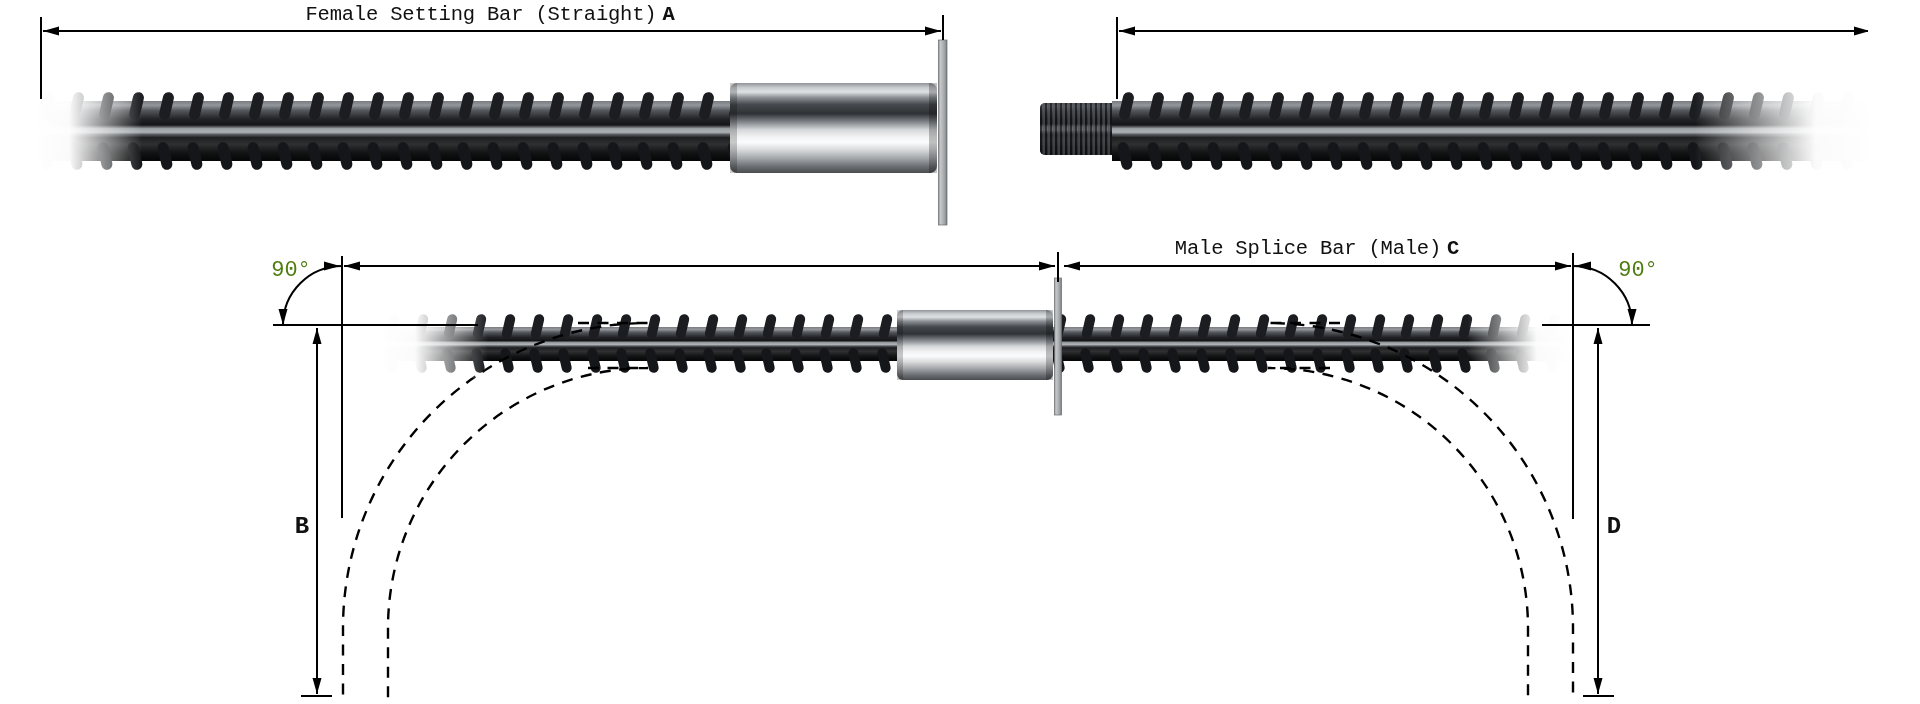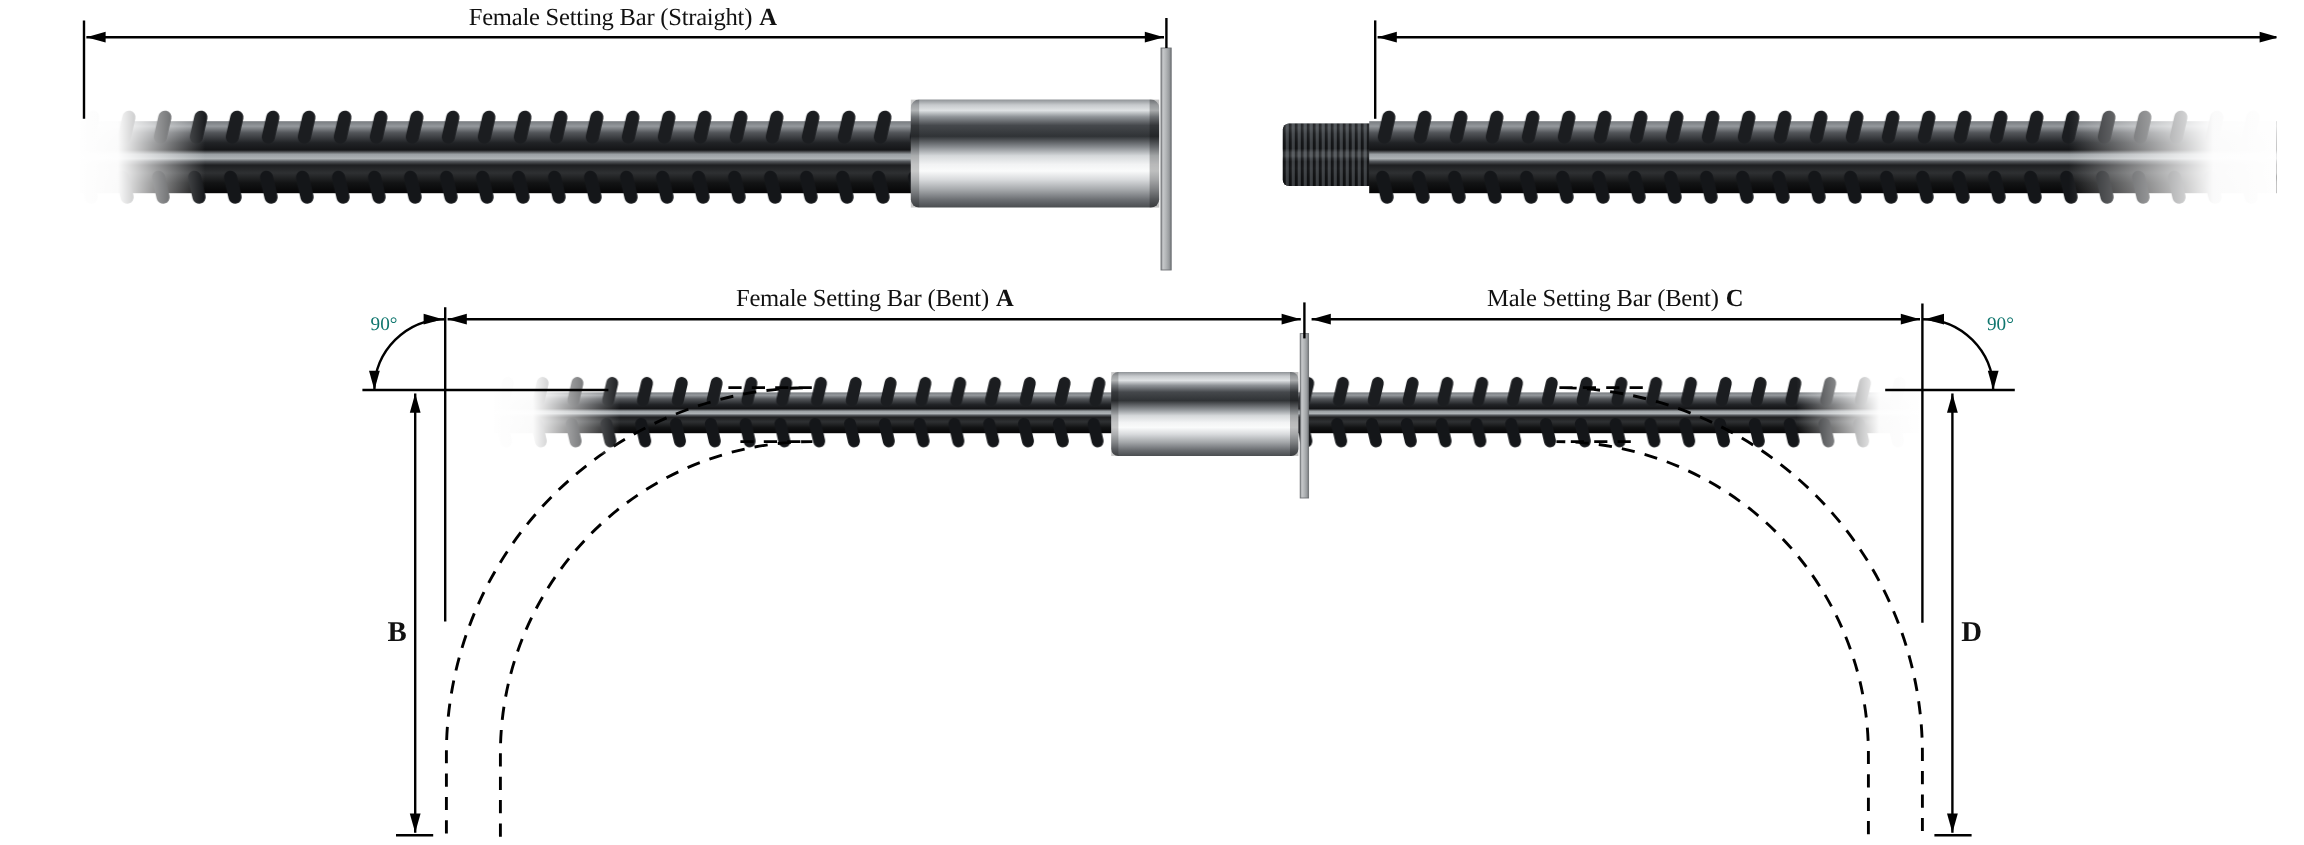--- a/index.html
+++ b/index.html
@@ -1,28 +1,28 @@
 <!DOCTYPE html>
 <html><head>
 <meta charset="utf-8">
 <style>
   html,body { margin:0; padding:0; background:#ffffff; }
   .stage {
     position:relative; width:1868px; height:704px; background:#ffffff;
-    font-family:Liberation Serif, serif; color:#000; overflow:hidden;margin-left:29px;
+    font-family:Liberation Mono, monospace; color:#000; overflow:hidden;
   }
   .stage svg { position:absolute; left:0; top:0; }
   .lbl {
     position:absolute; transform:translateX(-50%); white-space:nowrap;
     font-size:20.5px; line-height:24px; letter-spacing:-0.2px; color:#111;
   }
   .lbl b { margin-left:6px; font-weight:bold; }
   .ang {
     position:absolute; transform:translateX(-50%); white-space:nowrap;
-    font-size:16px; line-height:24px; color:#0f766e;
+    font-size:22px; line-height:24px; color:#4d7c0f;
   }
   .leg {
     position:absolute; transform:translateX(-50%); white-space:nowrap;
     font-size:24px; font-weight:bold; line-height:26px; color:#111;
   }
 </style>
 </head>
 <body>
 
 <div class="stage">
@@ -181,26 +181,23 @@
       <path d="M1598 328 L1593.5 344 L1602.5 344 Z"></path>
       <path d="M1598 694 L1593.5 678 L1602.5 678 Z"></path>
     </g>
   </svg>
 
   <div class="lbl" style="left:490px; top:3px">
     <span>Female Setting Bar (Straight)</span><b>A</b>
   </div>
 
 
-  <div class="lbl" style="left:700px; top:237px">
-    <span>Female Setting Bar (Bent)</span><b>A</b>
-  </div>
 
   <div class="lbl" style="left:1317px; top:237px">
-    <span>Male Setting Bar (Bent)</span><b>C</b>
+    <span>Male Splice Bar (Male)</span><b>C</b>
   </div>
 
   <div class="ang" style="left:291px; top:259px">90°</div>
   <div class="ang" style="left:1638px; top:259px">90°</div>
 
   <div class="leg" style="left:302px; top:514px">B</div>
   <div class="leg" style="left:1614px; top:514px">D</div>
 
 </div>
 

